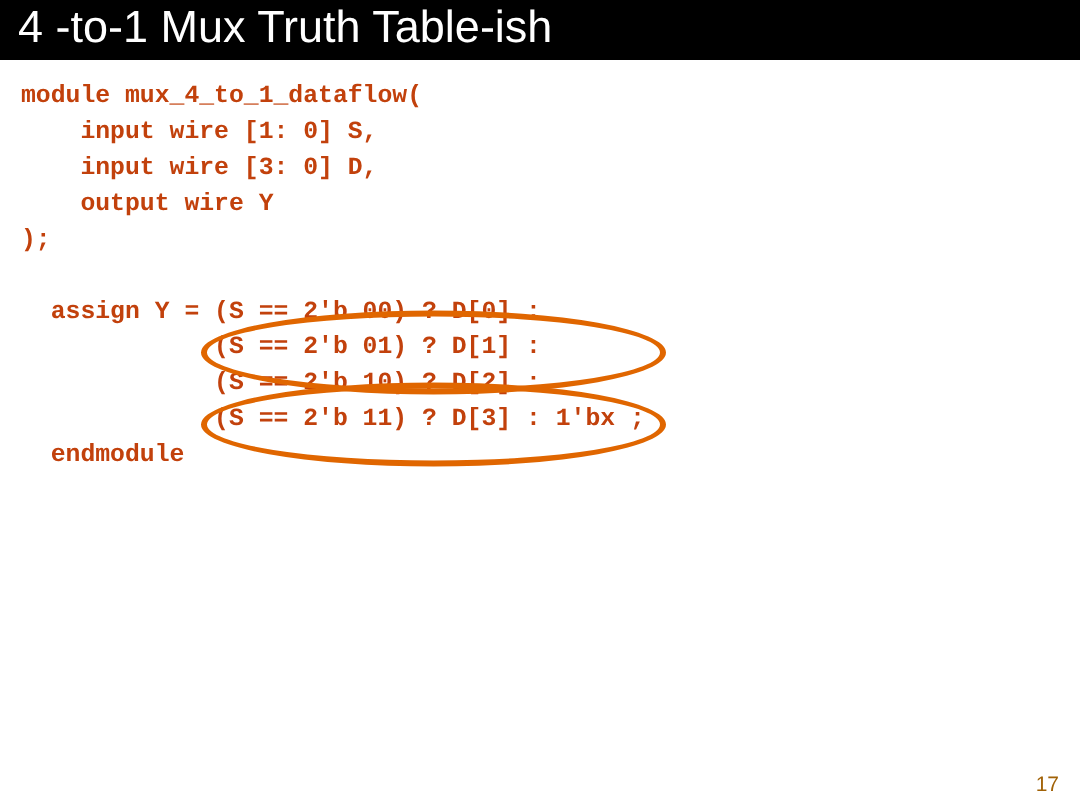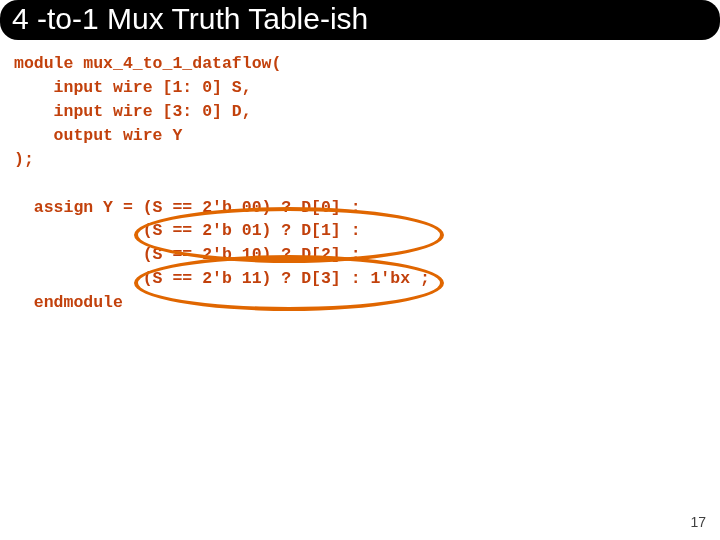--- a/index.html
+++ b/index.html
@@ -3,21 +3,20 @@
 <meta charset="utf-8">
 <style>
   * { margin: 0; padding: 0; box-sizing: border-box; }
   html, body { width: 720px; height: 540px; background: #ffffff; font-family: Arial, Helvetica, sans-serif; overflow: hidden; }
   .title-bar {
     background: #000000;
     color: #ffffff;
     padding: 2px 12px 4px 12px;
     font-size: 30px;
     font-weight: normal;
-    border-radius: 18px;
   }
   .content {
     padding: 12px 14px;
   }
   .code {
     font-family: "Courier New", Courier, monospace;
     font-weight: bold;
     font-size: 16.5px;
     color: #c2410c;
     line-height: 1.45;
@@ -31,21 +30,21 @@
     position: absolute;
     border: 4px solid #e06600;
     border-radius: 50%;
     pointer-events: none;
   }
   .page-num {
     position: absolute;
     right: 14px;
     bottom: 10px;
     font-size: 14px;
-    color: #404040;
+    color: #a16207;
   }
 </style>
 </head>
 <body>
 
 <div class="title-bar">
   <span>4 -to-1 Mux Truth Table-ish</span>
 </div>
 
 <div class="content">

